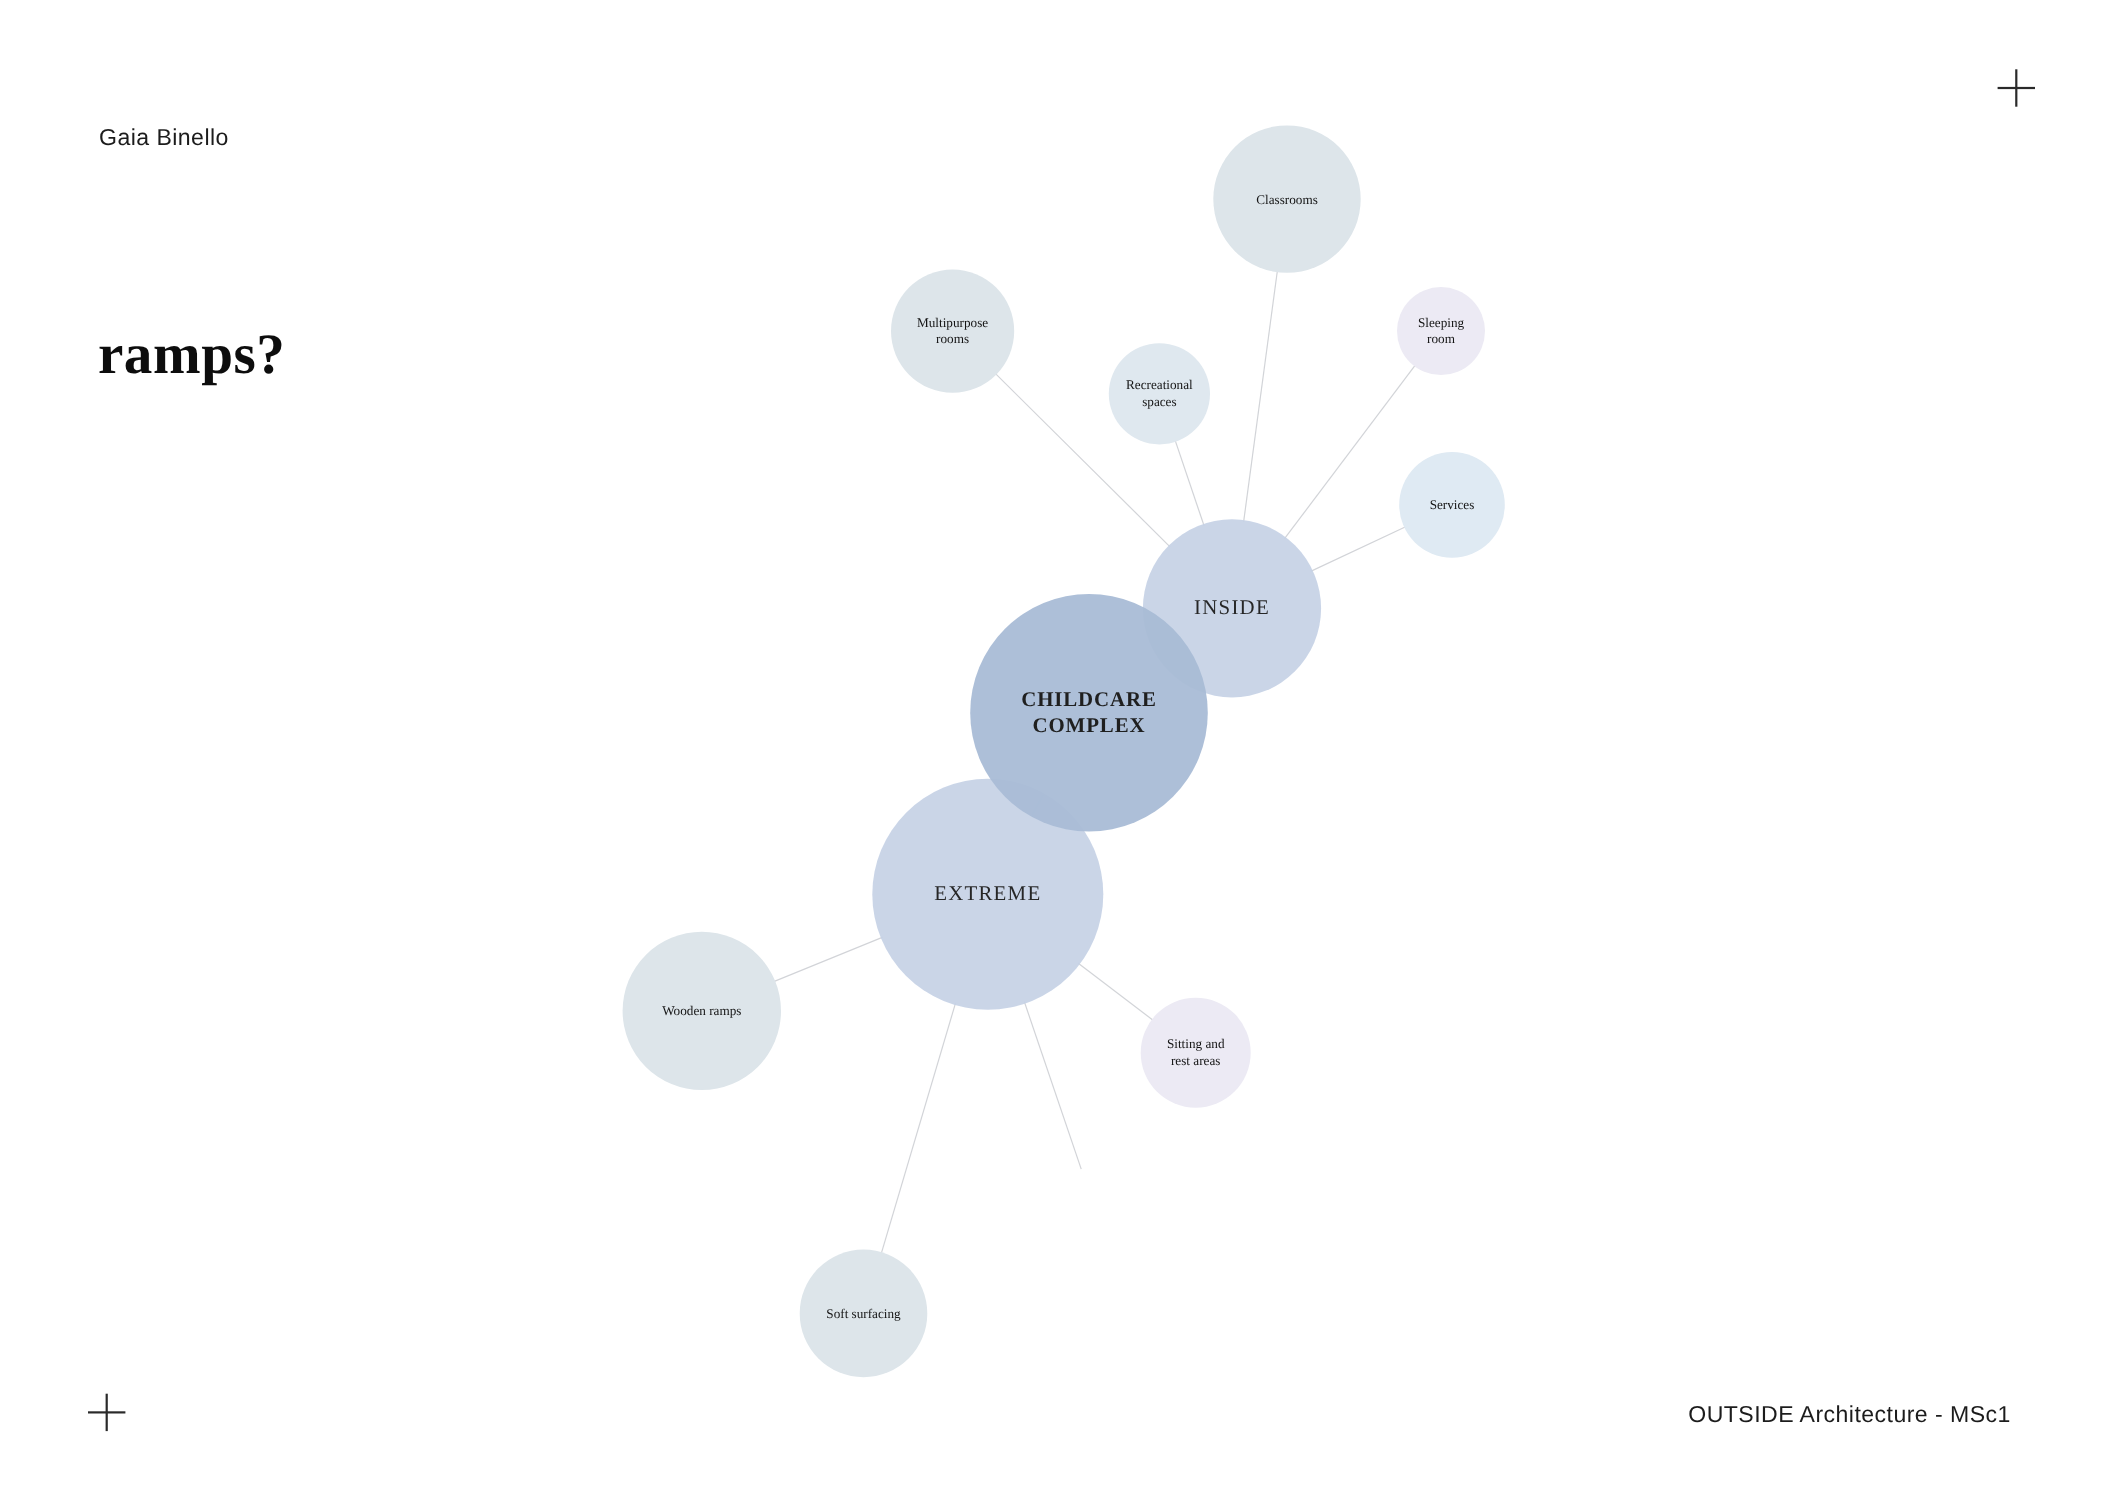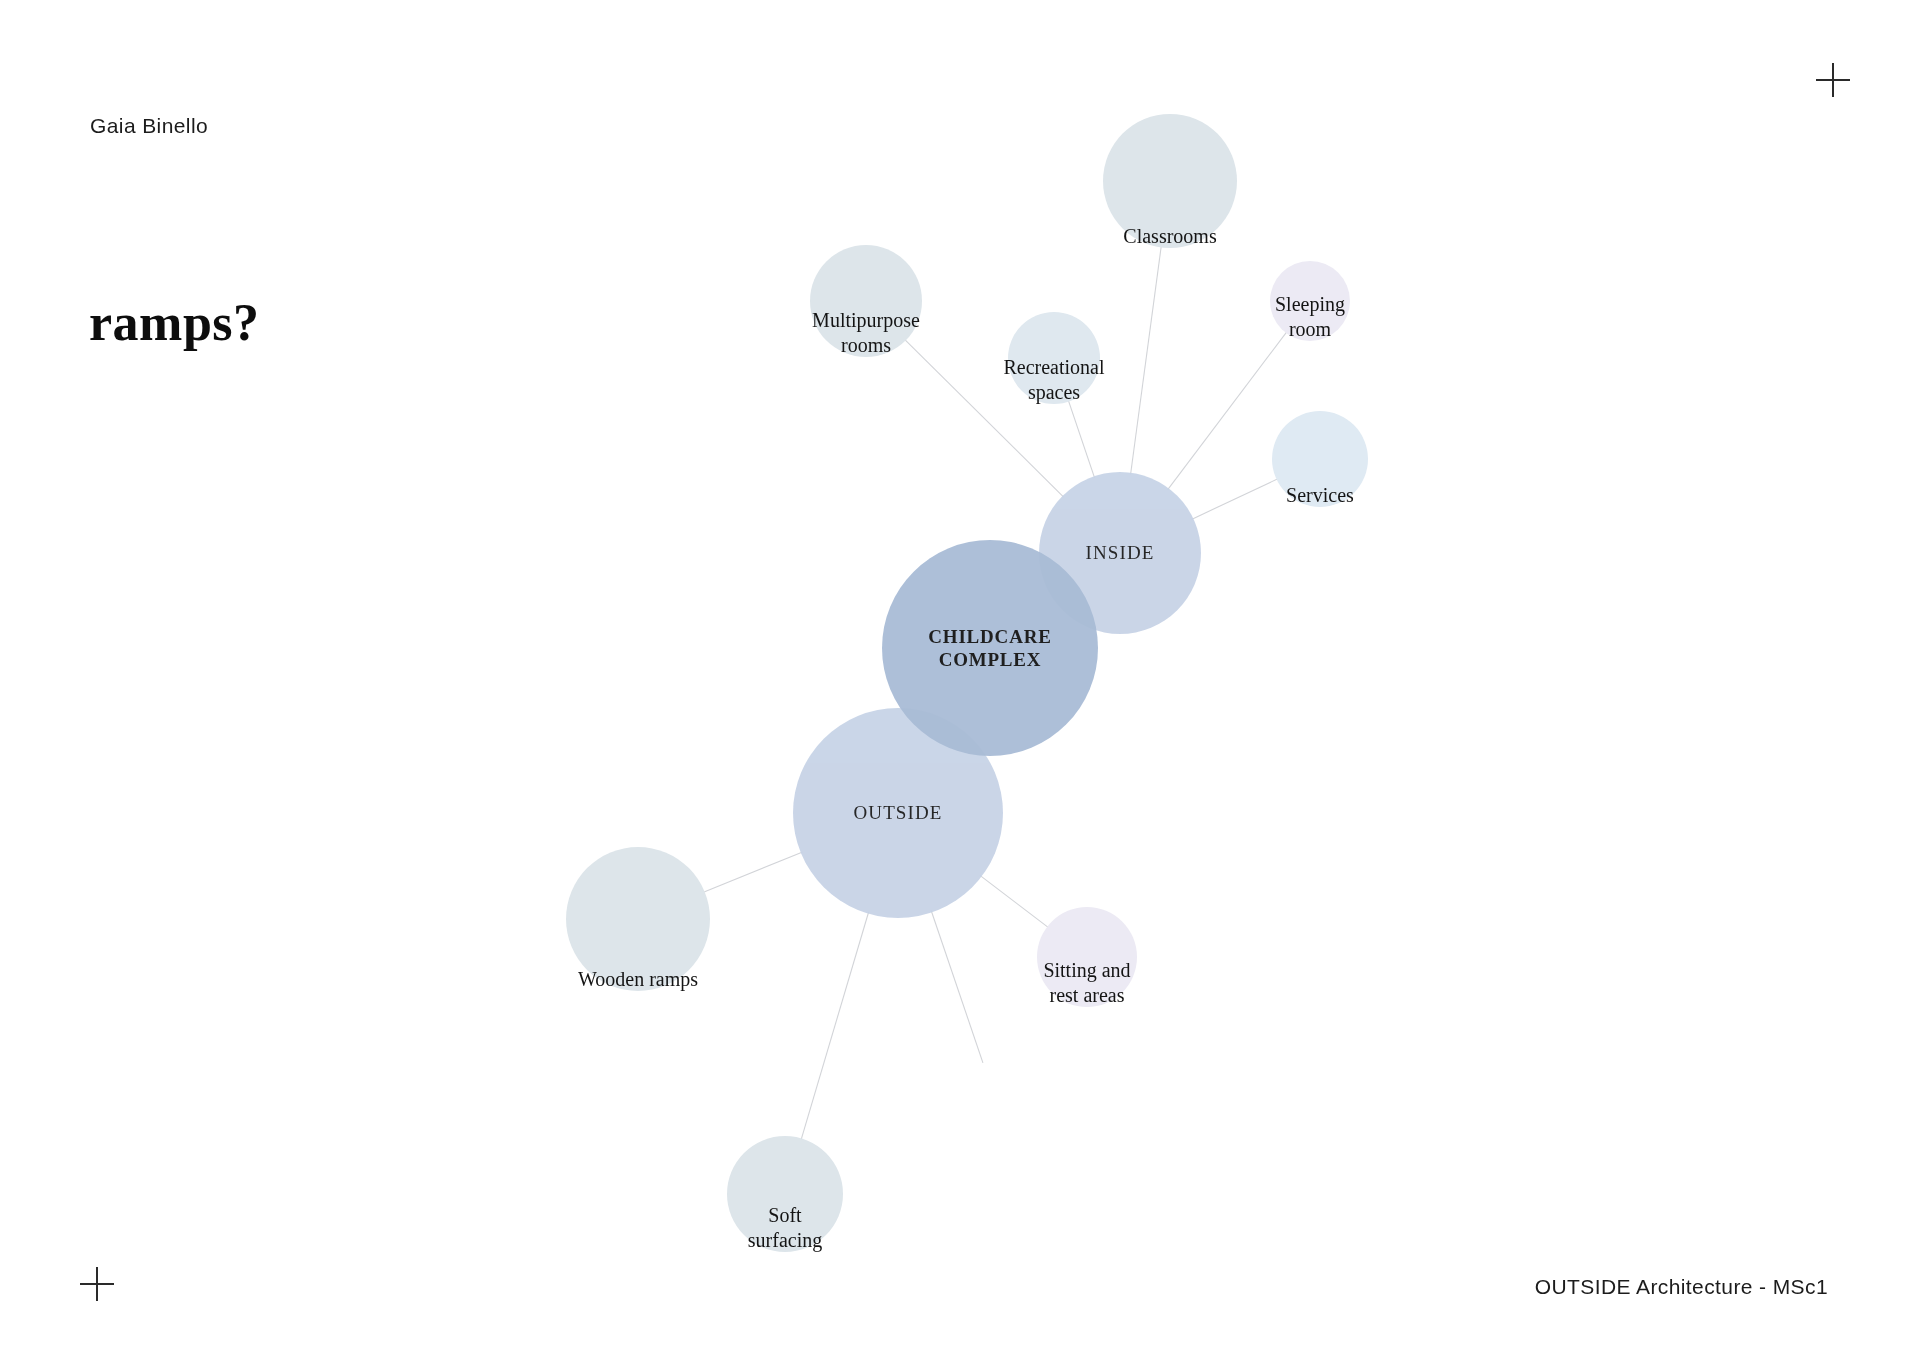--- a/index.html
+++ b/index.html
@@ -104,21 +104,21 @@
     justify-content: center;
     text-align: center;
     font-family: "Liberation Serif", serif;
     color: #141414;
     line-height: 1.22;
     user-select: none;
   }
   .node-label { display: block; padding: 0 6px; }
   .node.hub     { font-size: 19px; letter-spacing: 1.1px; text-align: center; }
   .node.core    { font-weight: 700; font-size: 19px; letter-spacing: 0.8px; }
-  .node.leaf    { font-size: 20px; align-items: flex-end; }
+  .node.leaf    { font-size: 12px; }
 </style>
 </head>
 <body>
 
 <div class="author">Gaia Binello</div>
 
 <div class="crop-mark crop-tr"></div>
 
 <h1 class="page-title">ramps?</h1>
 
@@ -158,21 +158,21 @@
     <div class="node leaf" style="left: 1037px; top: 907px; width: 100px; height: 100px; background: rgb(236, 234, 244); opacity: 1; z-index: 10;">
       <span class="node-label">Sitting and<br>rest areas</span>
     </div>
     <div class="node leaf" style="left: 727px; top: 1136px; width: 116px; height: 116px; background: rgb(221, 229, 234); opacity: 1; z-index: 10;">
       <span class="node-label">Soft surfacing</span>
     </div>
     <div class="node hub" style="left: 1039px; top: 472px; width: 162px; height: 162px; background: rgb(198, 210, 230); opacity: 0.92; z-index: 11;">
       <span class="node-label">INSIDE</span>
     </div>
     <div class="node hub" style="left: 793px; top: 708px; width: 210px; height: 210px; background: rgb(198, 210, 230); opacity: 0.92; z-index: 11;">
-      <span class="node-label">OUTSIDE</span>
+      <span class="node-label">EXTREME</span>
     </div>
     <div class="node core" style="left: 882px; top: 540px; width: 216px; height: 216px; background: rgb(169, 188, 214); opacity: 0.95; z-index: 12;">
       <span class="node-label">CHILDCARE<br>COMPLEX</span>
     </div>
   </div>
 
 <div class="crop-mark crop-bl"></div>
 
 <div class="footer-note">OUTSIDE Architecture - MSc1</div>
 

